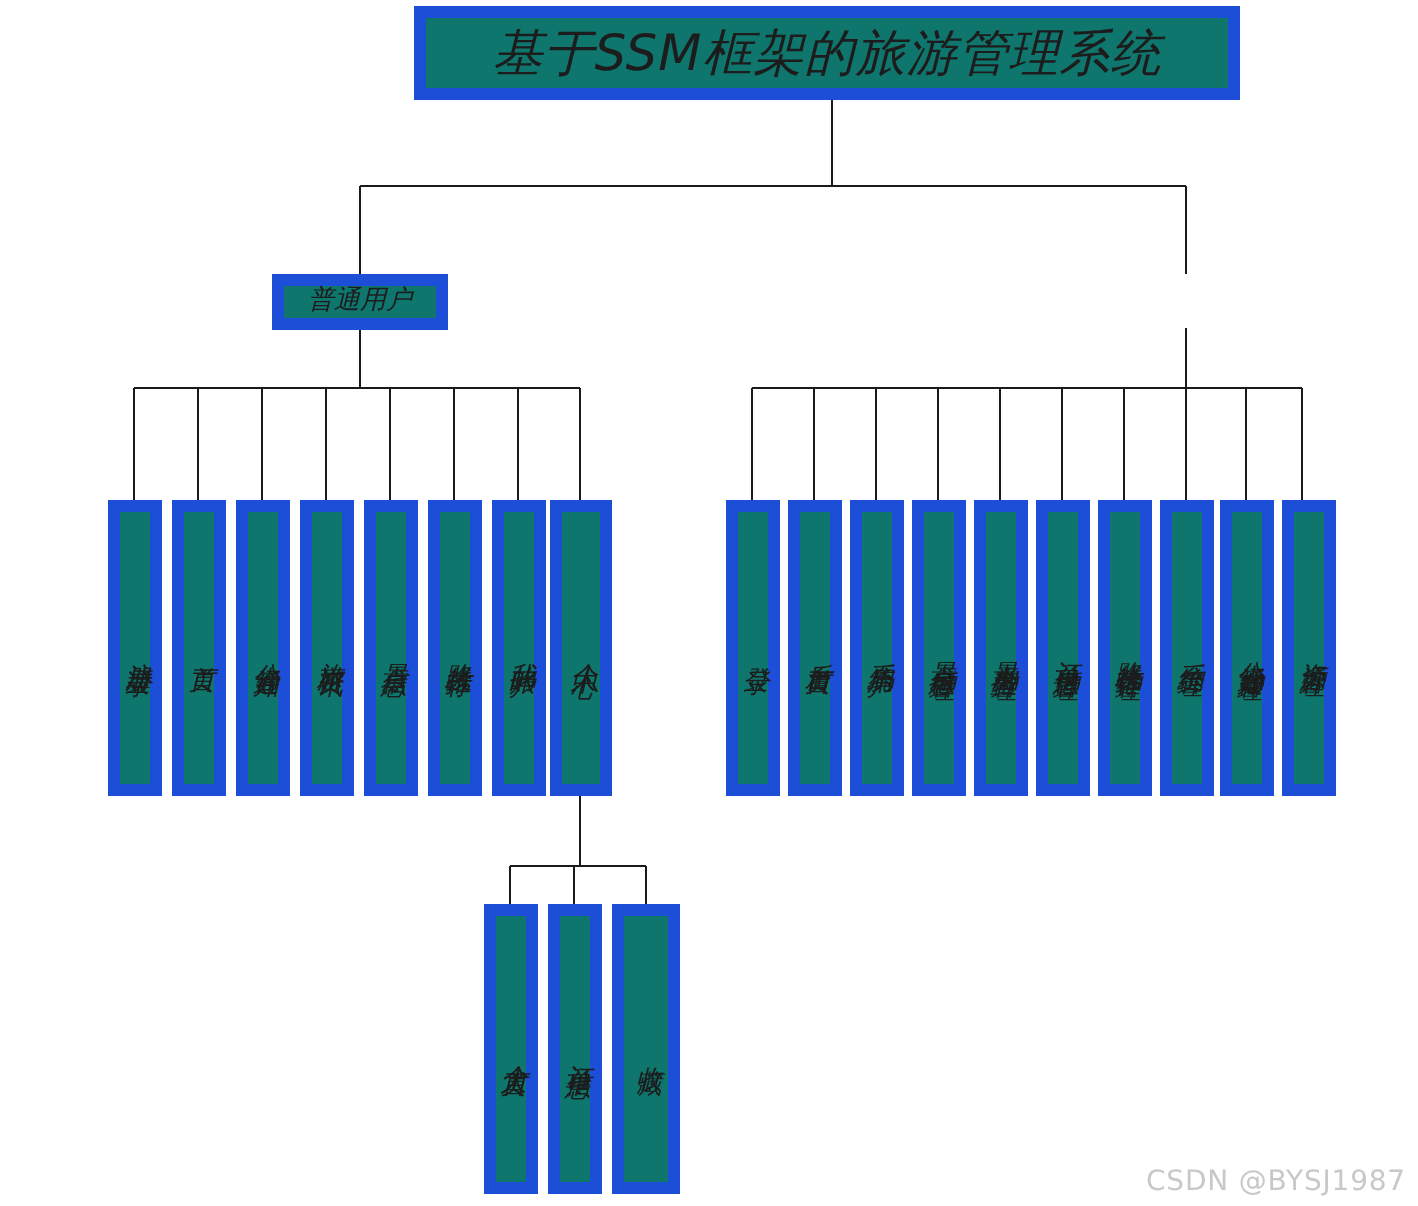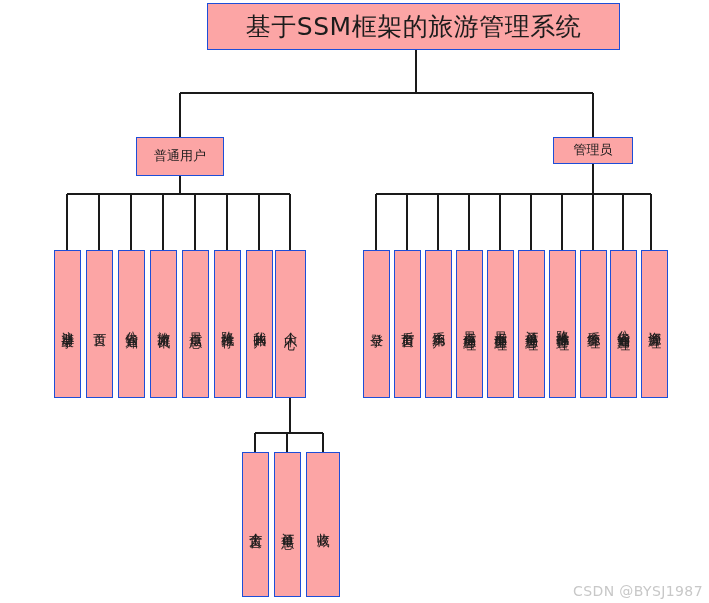--- a/index.html
+++ b/index.html
@@ -23,27 +23,28 @@
     position: absolute;
     left: 0;
     top: 0;
     width: 709px;
     height: 603px;
     pointer-events: none;
   }
   .node {
     position: absolute;
     box-sizing: border-box;
-    border: 1px solid #1d4ed8;
-    background: #fca5a5;
+    border: 6px solid #1d4ed8;
+    background: #0f766e;
     display: flex;
     align-items: center;
     justify-content: center;
     color: #1c1c1c;
     z-index: 2;
+    font-style: italic;
   }
   .node-title {
     font-size: 25px;
     letter-spacing: 0.5px;
     line-height: 1.1;
     white-space: nowrap;
   }
   .node-role {
     font-size: 13px;
     line-height: 1.1;
@@ -118,27 +119,24 @@
       <path d="M593 194 L593 250"></path>
       <path d="M623 194 L623 250"></path>
       <path d="M651 194 L651 250"></path>
     </g>
   </svg>
 
   <div class="node node-title" style="left:207px; top:3px; width:413px; height:47px;">
     <span>基于SSM框架的旅游管理系统</span>
   </div>
 
-  <div class="node node-role" style="left:136px; top:137px; width:88px; height:39px;">
+  <div class="node node-role" style="left:136px; top:137px; width:88px; height:28px;">
     <span>普通用户</span>
   </div>
 
-  <div class="node node-role" style="left:553px; top:137px; width:80px; height:27px;">
-    <span>管理员</span>
-  </div>
 
   <div class="node node-leaf" style="left:54px; top:250px; width:27px; height:148px;">
     <span class="leaf-text">注册登录</span>
   </div>
   <div class="node node-leaf" style="left:86px; top:250px; width:27px; height:148px;">
     <span class="leaf-text">首页</span>
   </div>
   <div class="node node-leaf" style="left:118px; top:250px; width:27px; height:148px;">
     <span class="leaf-text">公告通知</span>
   </div>

